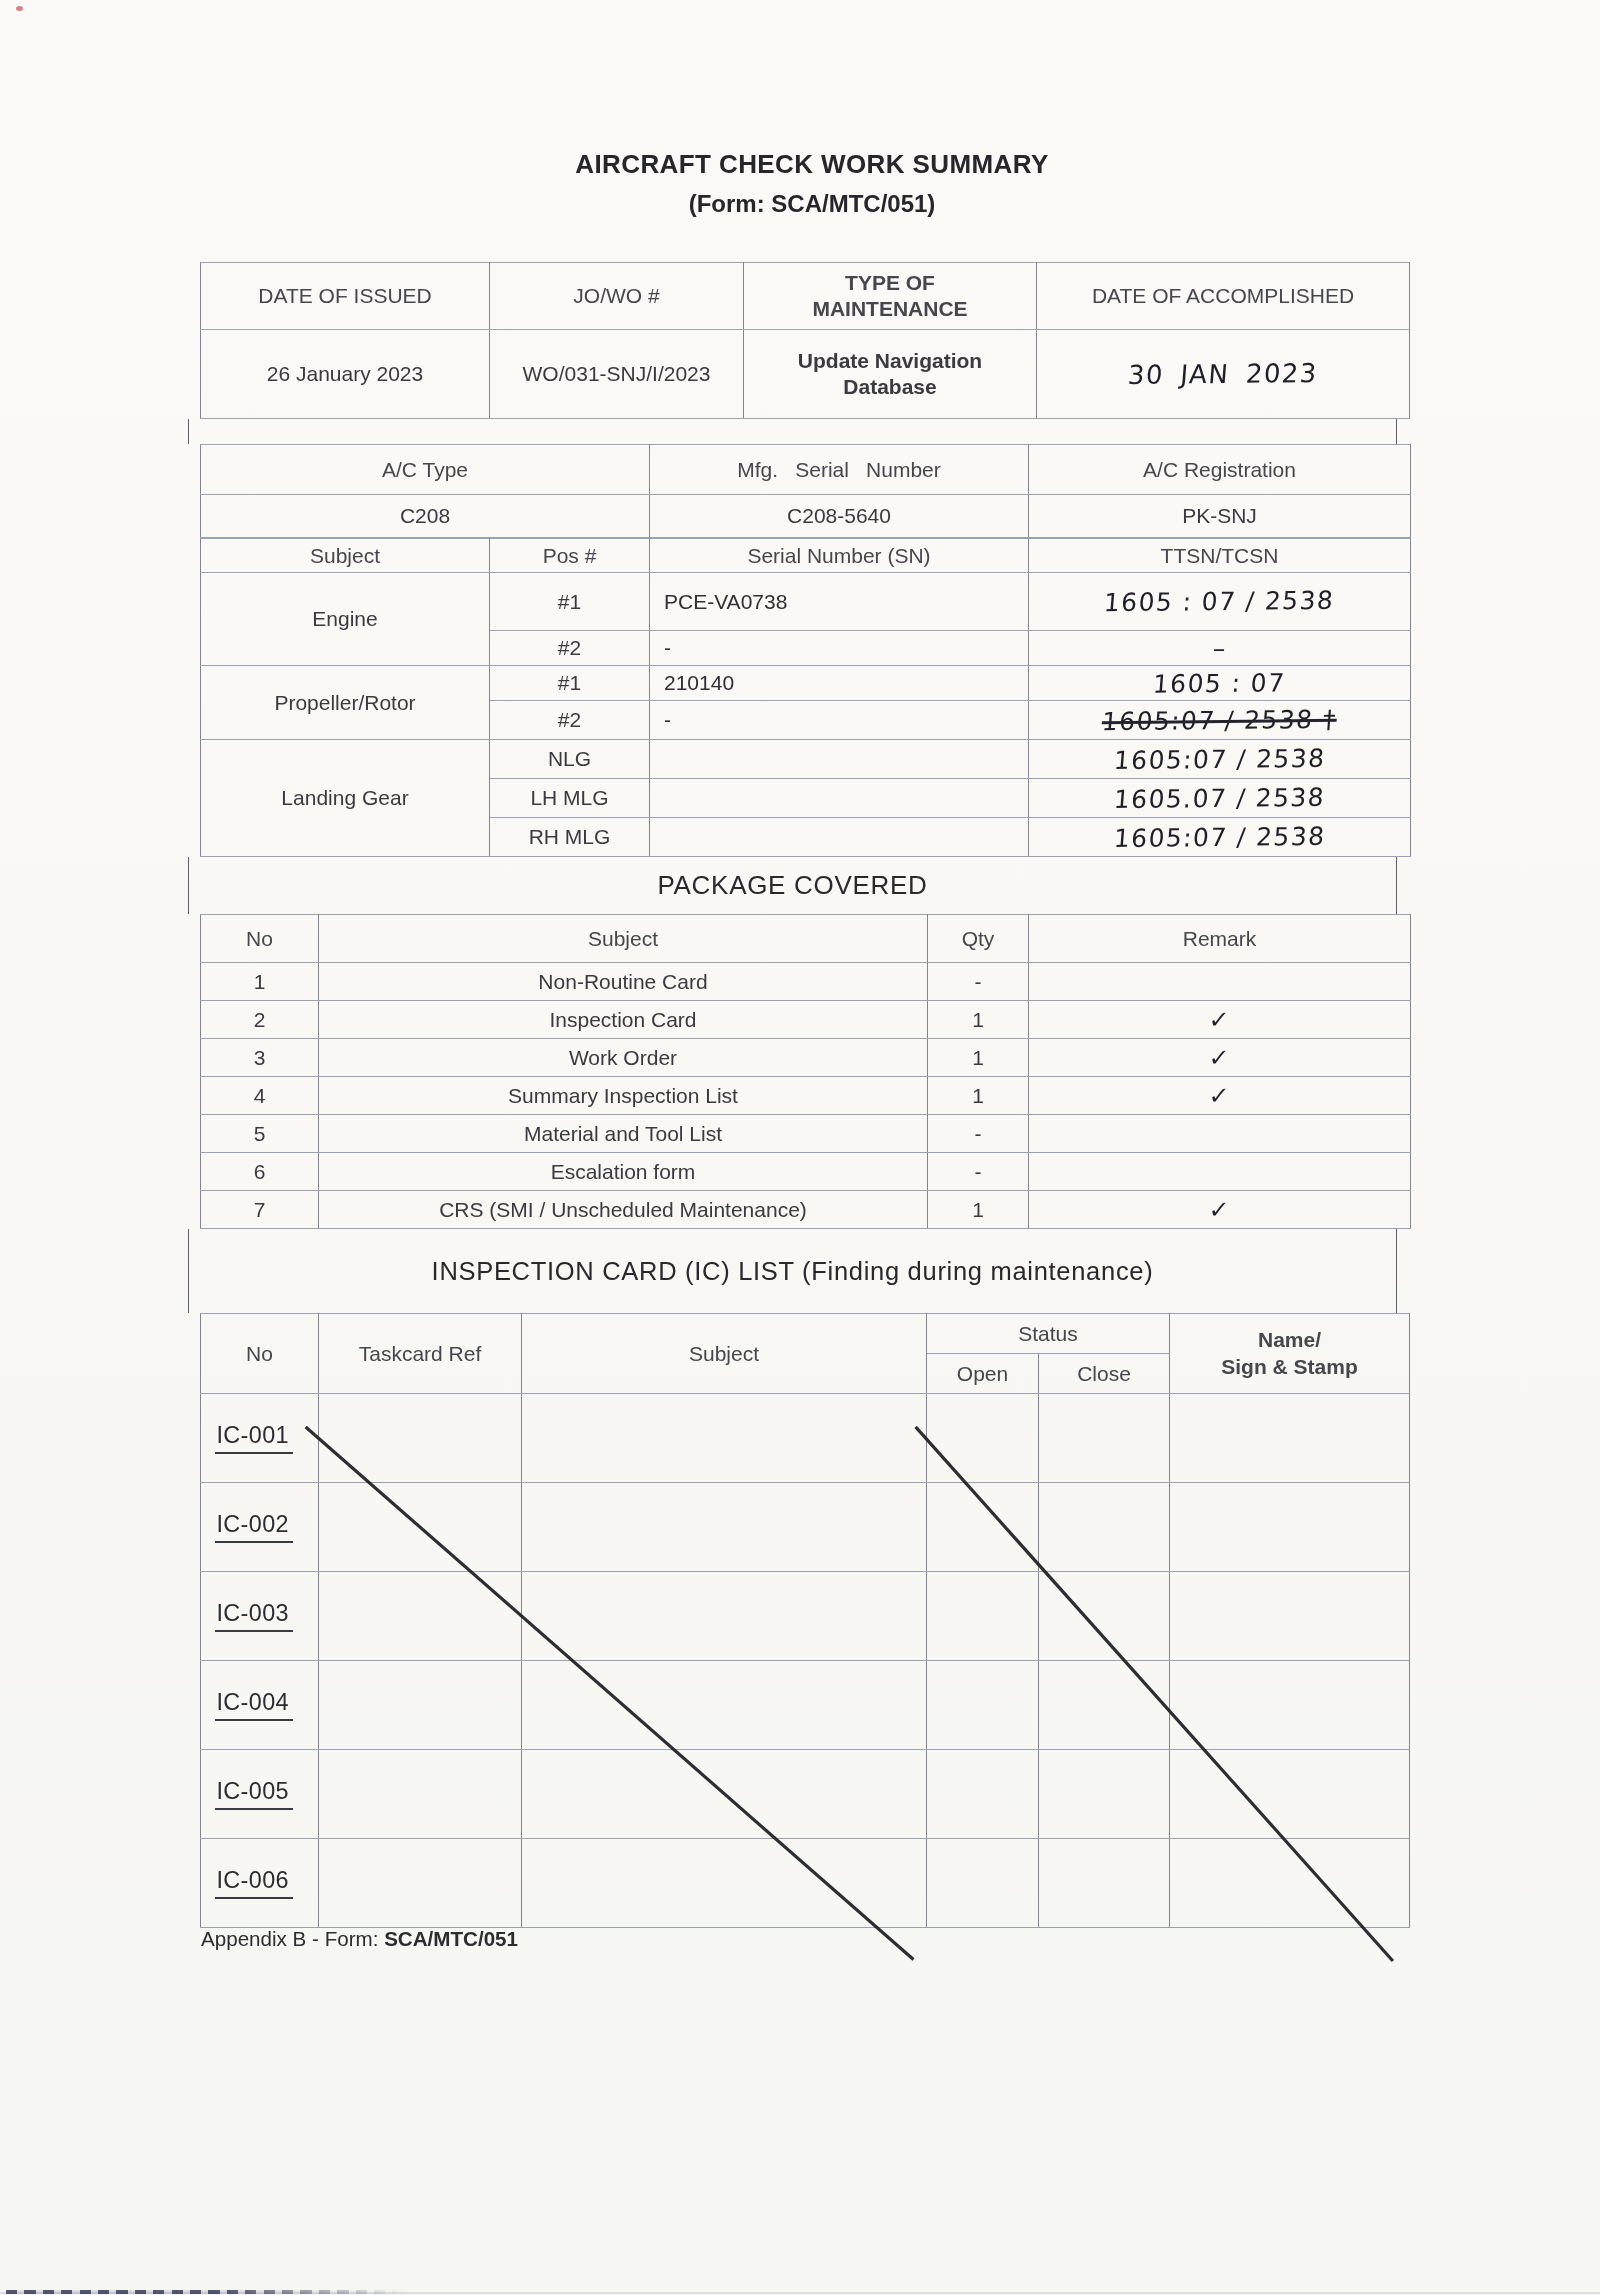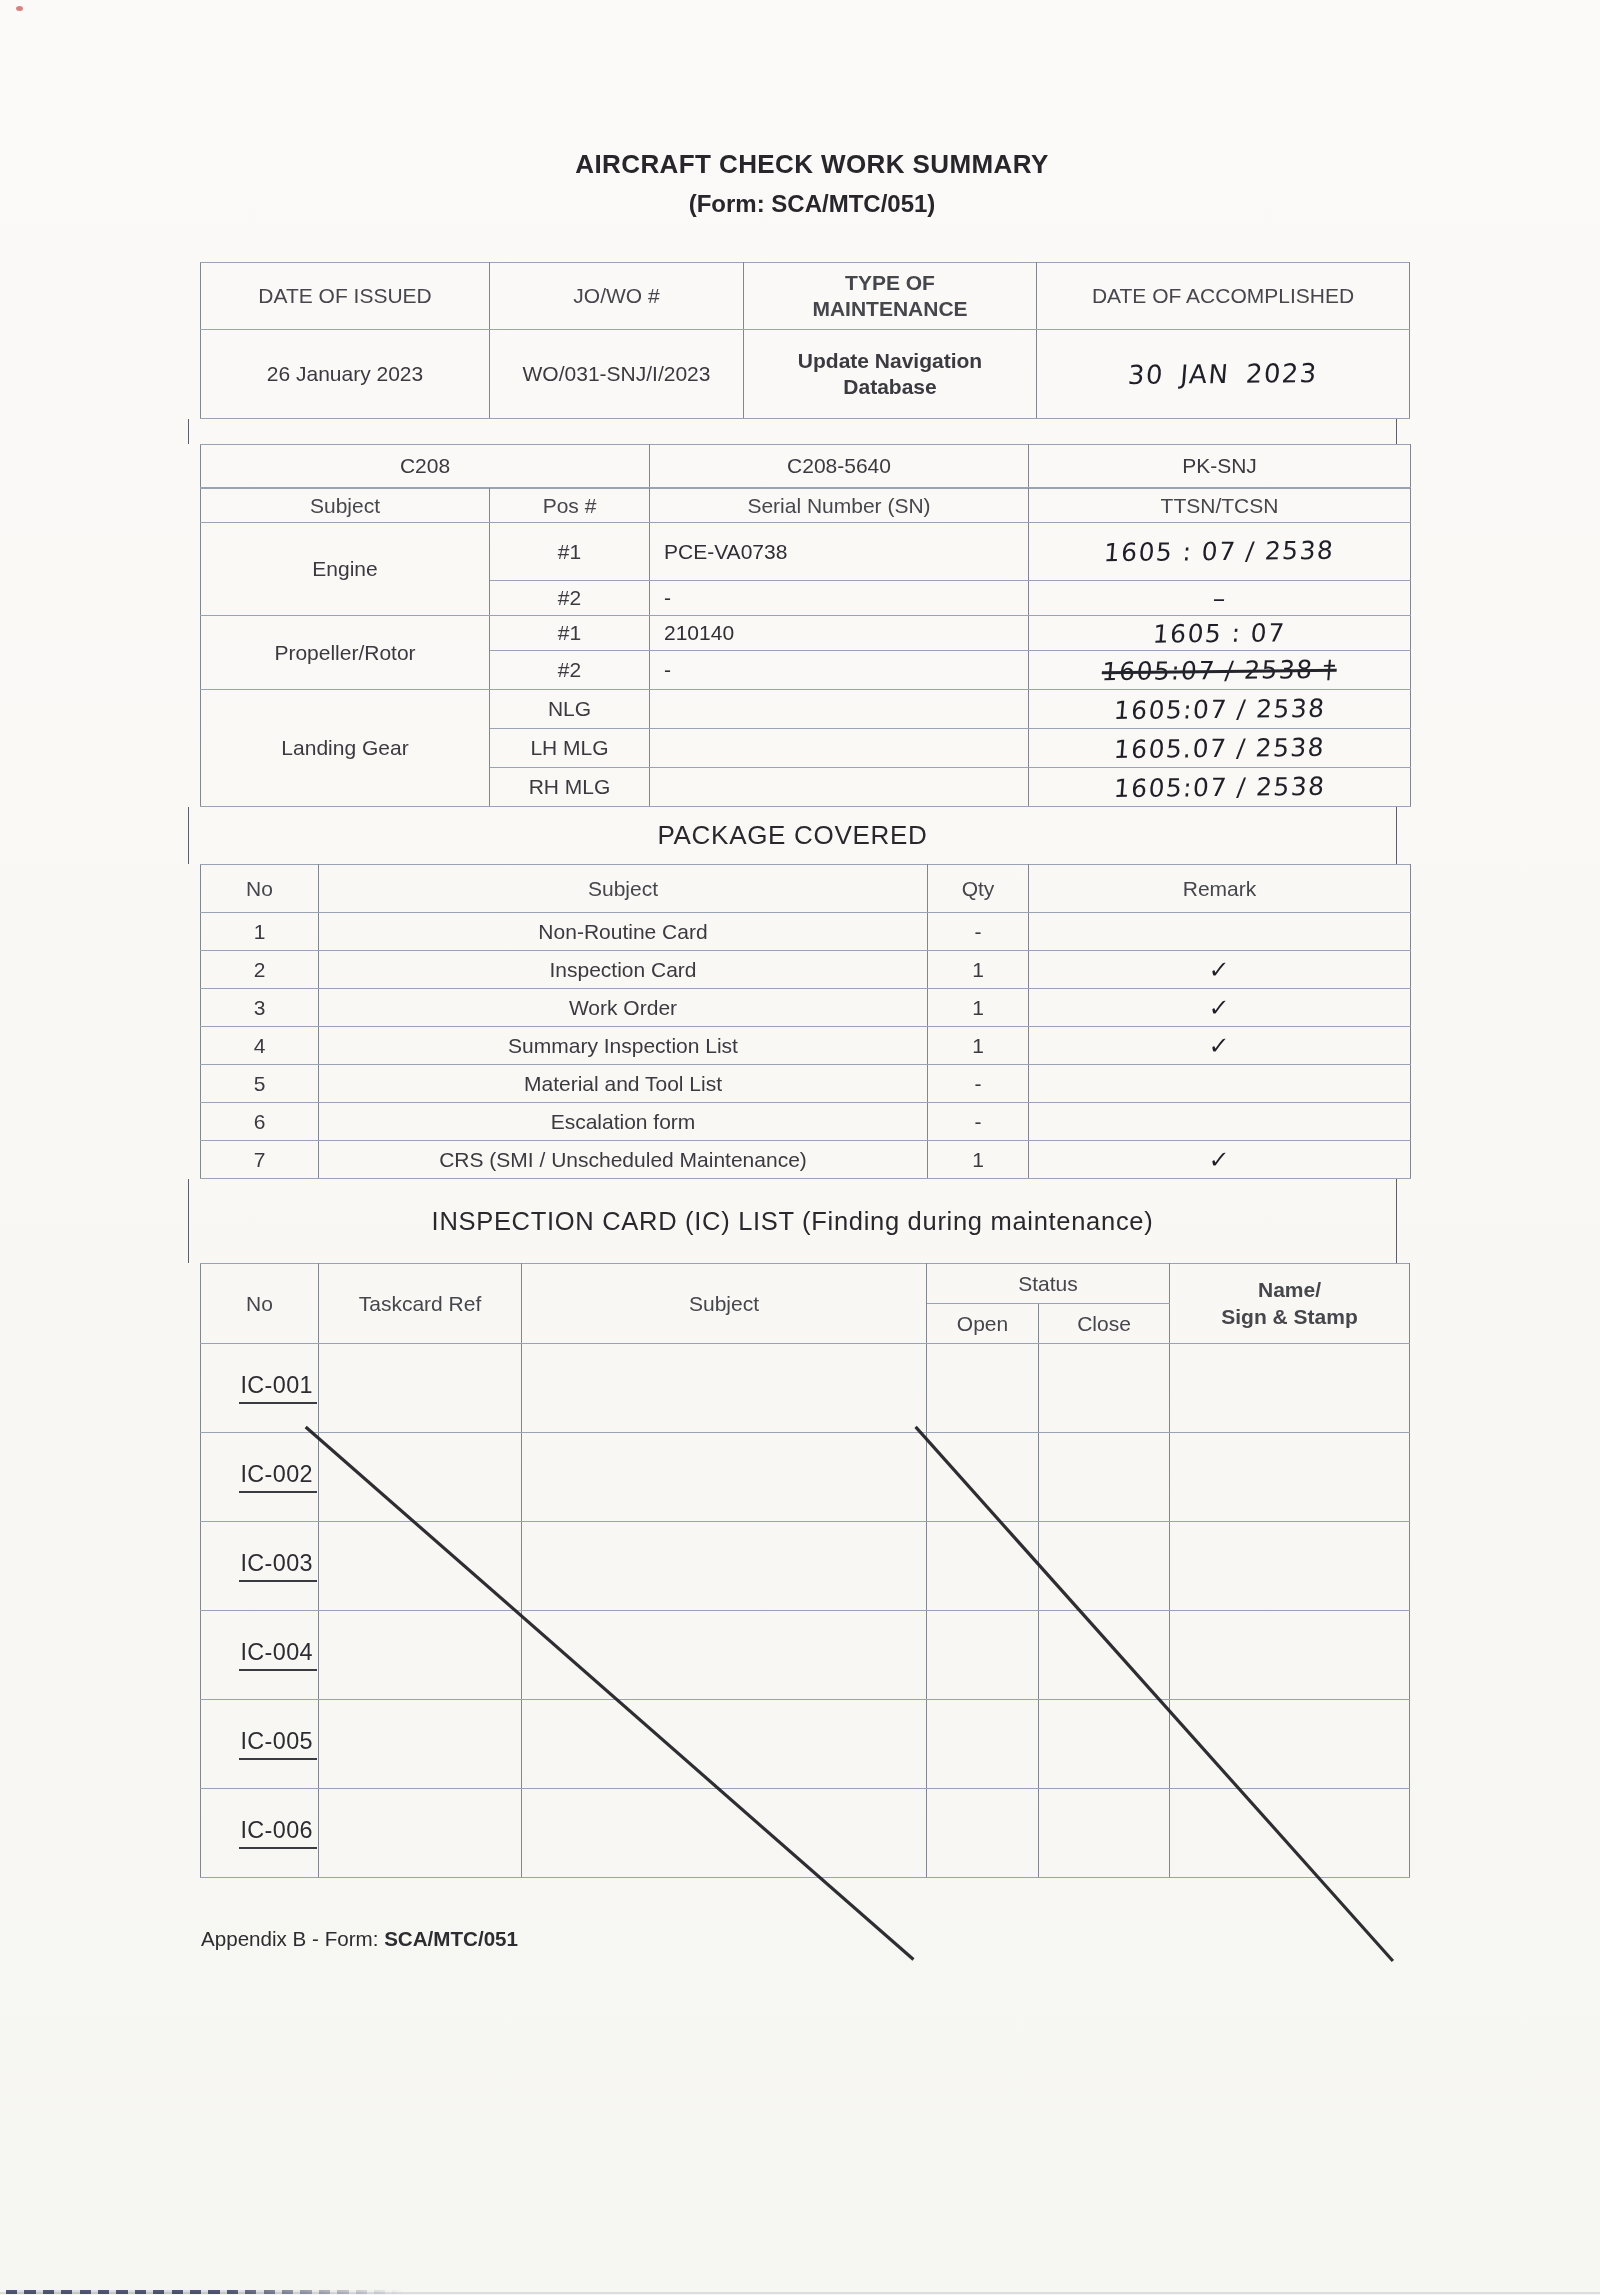--- a/index.html
+++ b/index.html
@@ -46,21 +46,21 @@
     font-size:25px;letter-spacing:1.4px;display:inline-block;
     transform:skewX(-5deg) rotate(-.6deg);
   }
   .hand-date{font-size:26px;word-spacing:7px;}
   .strike{text-decoration:line-through;text-decoration-thickness:2.5px;text-decoration-color:#24242c;}
   .check{font-size:24px;}
   .ic-label{
     display:inline-block;margin-left:14px;font-size:23.4px;color:#2c2c32;
     border-bottom:2.1px solid #3a3a42;padding:0 4.3px 2.8px 1.4px;letter-spacing:0.4px;
   }
-  .ic-no-cell{text-align:left;padding-left:24px;}
+  .ic-no-cell{text-align:left;}
   .diag{position:absolute;left:0;top:0;pointer-events:none;}
   .footer{position:absolute;left:201px;top:1927px;font-size:20.6px;color:#2d2d31;}
   .footer .code{font-weight:700;}
   .edge-artifact{
     position:absolute;left:5.7px;bottom:1.4px;width:397px;height:3.5px;
     background:repeating-linear-gradient(90deg,rgba(40,46,80,.8) 0 11.3px,rgba(40,46,80,.12) 11.3px 18.4px);
     -webkit-mask-image:linear-gradient(90deg,#000 55%,transparent 100%);
     mask-image:linear-gradient(90deg,#000 55%,transparent 100%);
   }
   .edge-faint{position:absolute;left:0;bottom:1.4px;width:1600px;height:1.4px;background:rgba(70,80,120,.15);}
@@ -111,20 +111,25 @@
 
     <div class="gap-band"></div>
 
     <table>
       <colgroup>
           <col style="width:449px">
           <col style="width:379px">
           <col style="width:382px">
         </colgroup>
       <tbody>
+          <tr style="height:50px">
+        <td class="hcell">A/C Type</td>
+        <td class="hcell wspace">Mfg. Serial Number</td>
+        <td class="hcell">A/C Registration</td>
+      </tr>
       <tr style="height:43px">
         <td>C208</td>
         <td>C208-5640</td>
         <td>PK-SNJ</td>
       </tr>
     </tbody>
       </table>
 
 
     <table>

